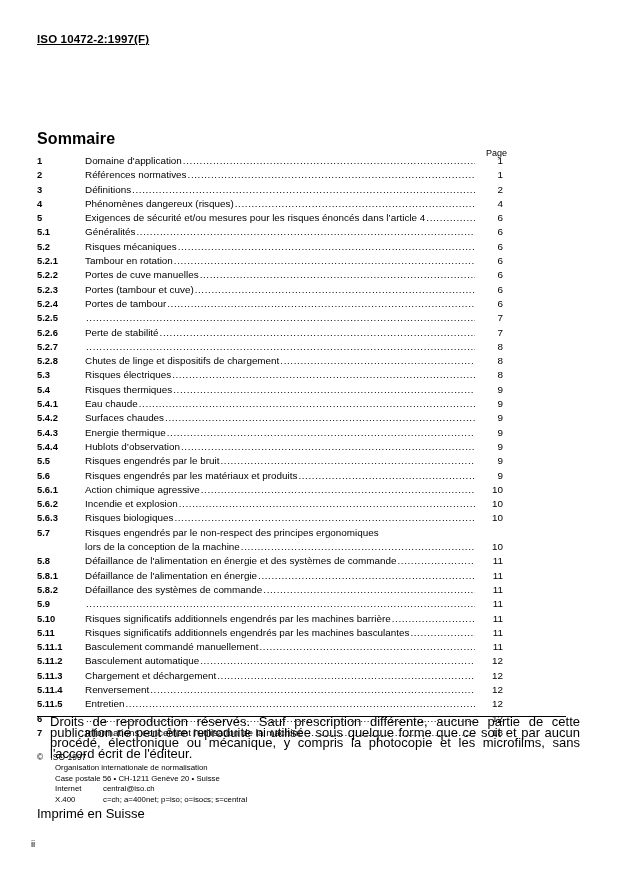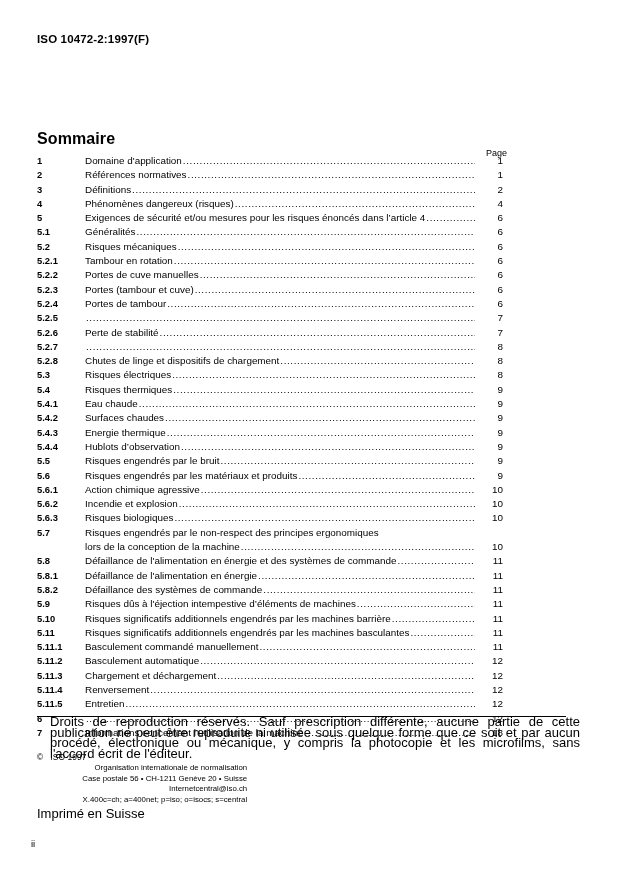--- a/index.html
+++ b/index.html
@@ -21,20 +21,21 @@
   }
 
   
   .doc-header {
     position: absolute;
     left: 37px;
     top: 33px;
     font-size: 11.5px;
     font-weight: bold;
     letter-spacing: 0.15px;
+    text-decoration: underline;
   }
 
   
   .toc-title {
     position: absolute;
     left: 37px;
     top: 119px;
     font-size: 16px;
     font-weight: bold;
     letter-spacing: 0.1px;
@@ -125,21 +126,20 @@
     line-height: 10.6px;
     text-align: justify;
     margin-left: 13px;
   }
   .address {
     position: absolute;
     left: 55px;
     top: 763px;
     font-size: 7.8px;
     line-height: 10.6px;
-    text-align: right;
   }
   .addr-line { white-space: nowrap; }
   .addr-line .lbl {
     display: inline-block;
     width: 48px;
   }
   .printed {
     position: absolute;
     left: 37px;
     top: 806px;
@@ -406,21 +406,20 @@
         <div class="toc-num">5.8.2</div>
         <div class="toc-body">
           <span class="toc-text">Défaillance des systèmes de commande </span>
           <span class="toc-dots">........................................................................................................................................................................</span>
         </div>
         <div class="toc-pg">11</div>
       </div>
       <div class="toc-row">
         <div class="toc-num">5.9</div>
         <div class="toc-body">
-          <span class="toc-text">Risques dûs à l'éjection intempestive d’éléments de machines</span>
           <span class="toc-dots">........................................................................................................................................................................</span>
         </div>
         <div class="toc-pg">11</div>
       </div>
       <div class="toc-row">
         <div class="toc-num">5.10</div>
         <div class="toc-body">
           <span class="toc-text">Risques significatifs additionnels engendrés par les machines barrière </span>
           <span class="toc-dots">........................................................................................................................................................................</span>
         </div>

